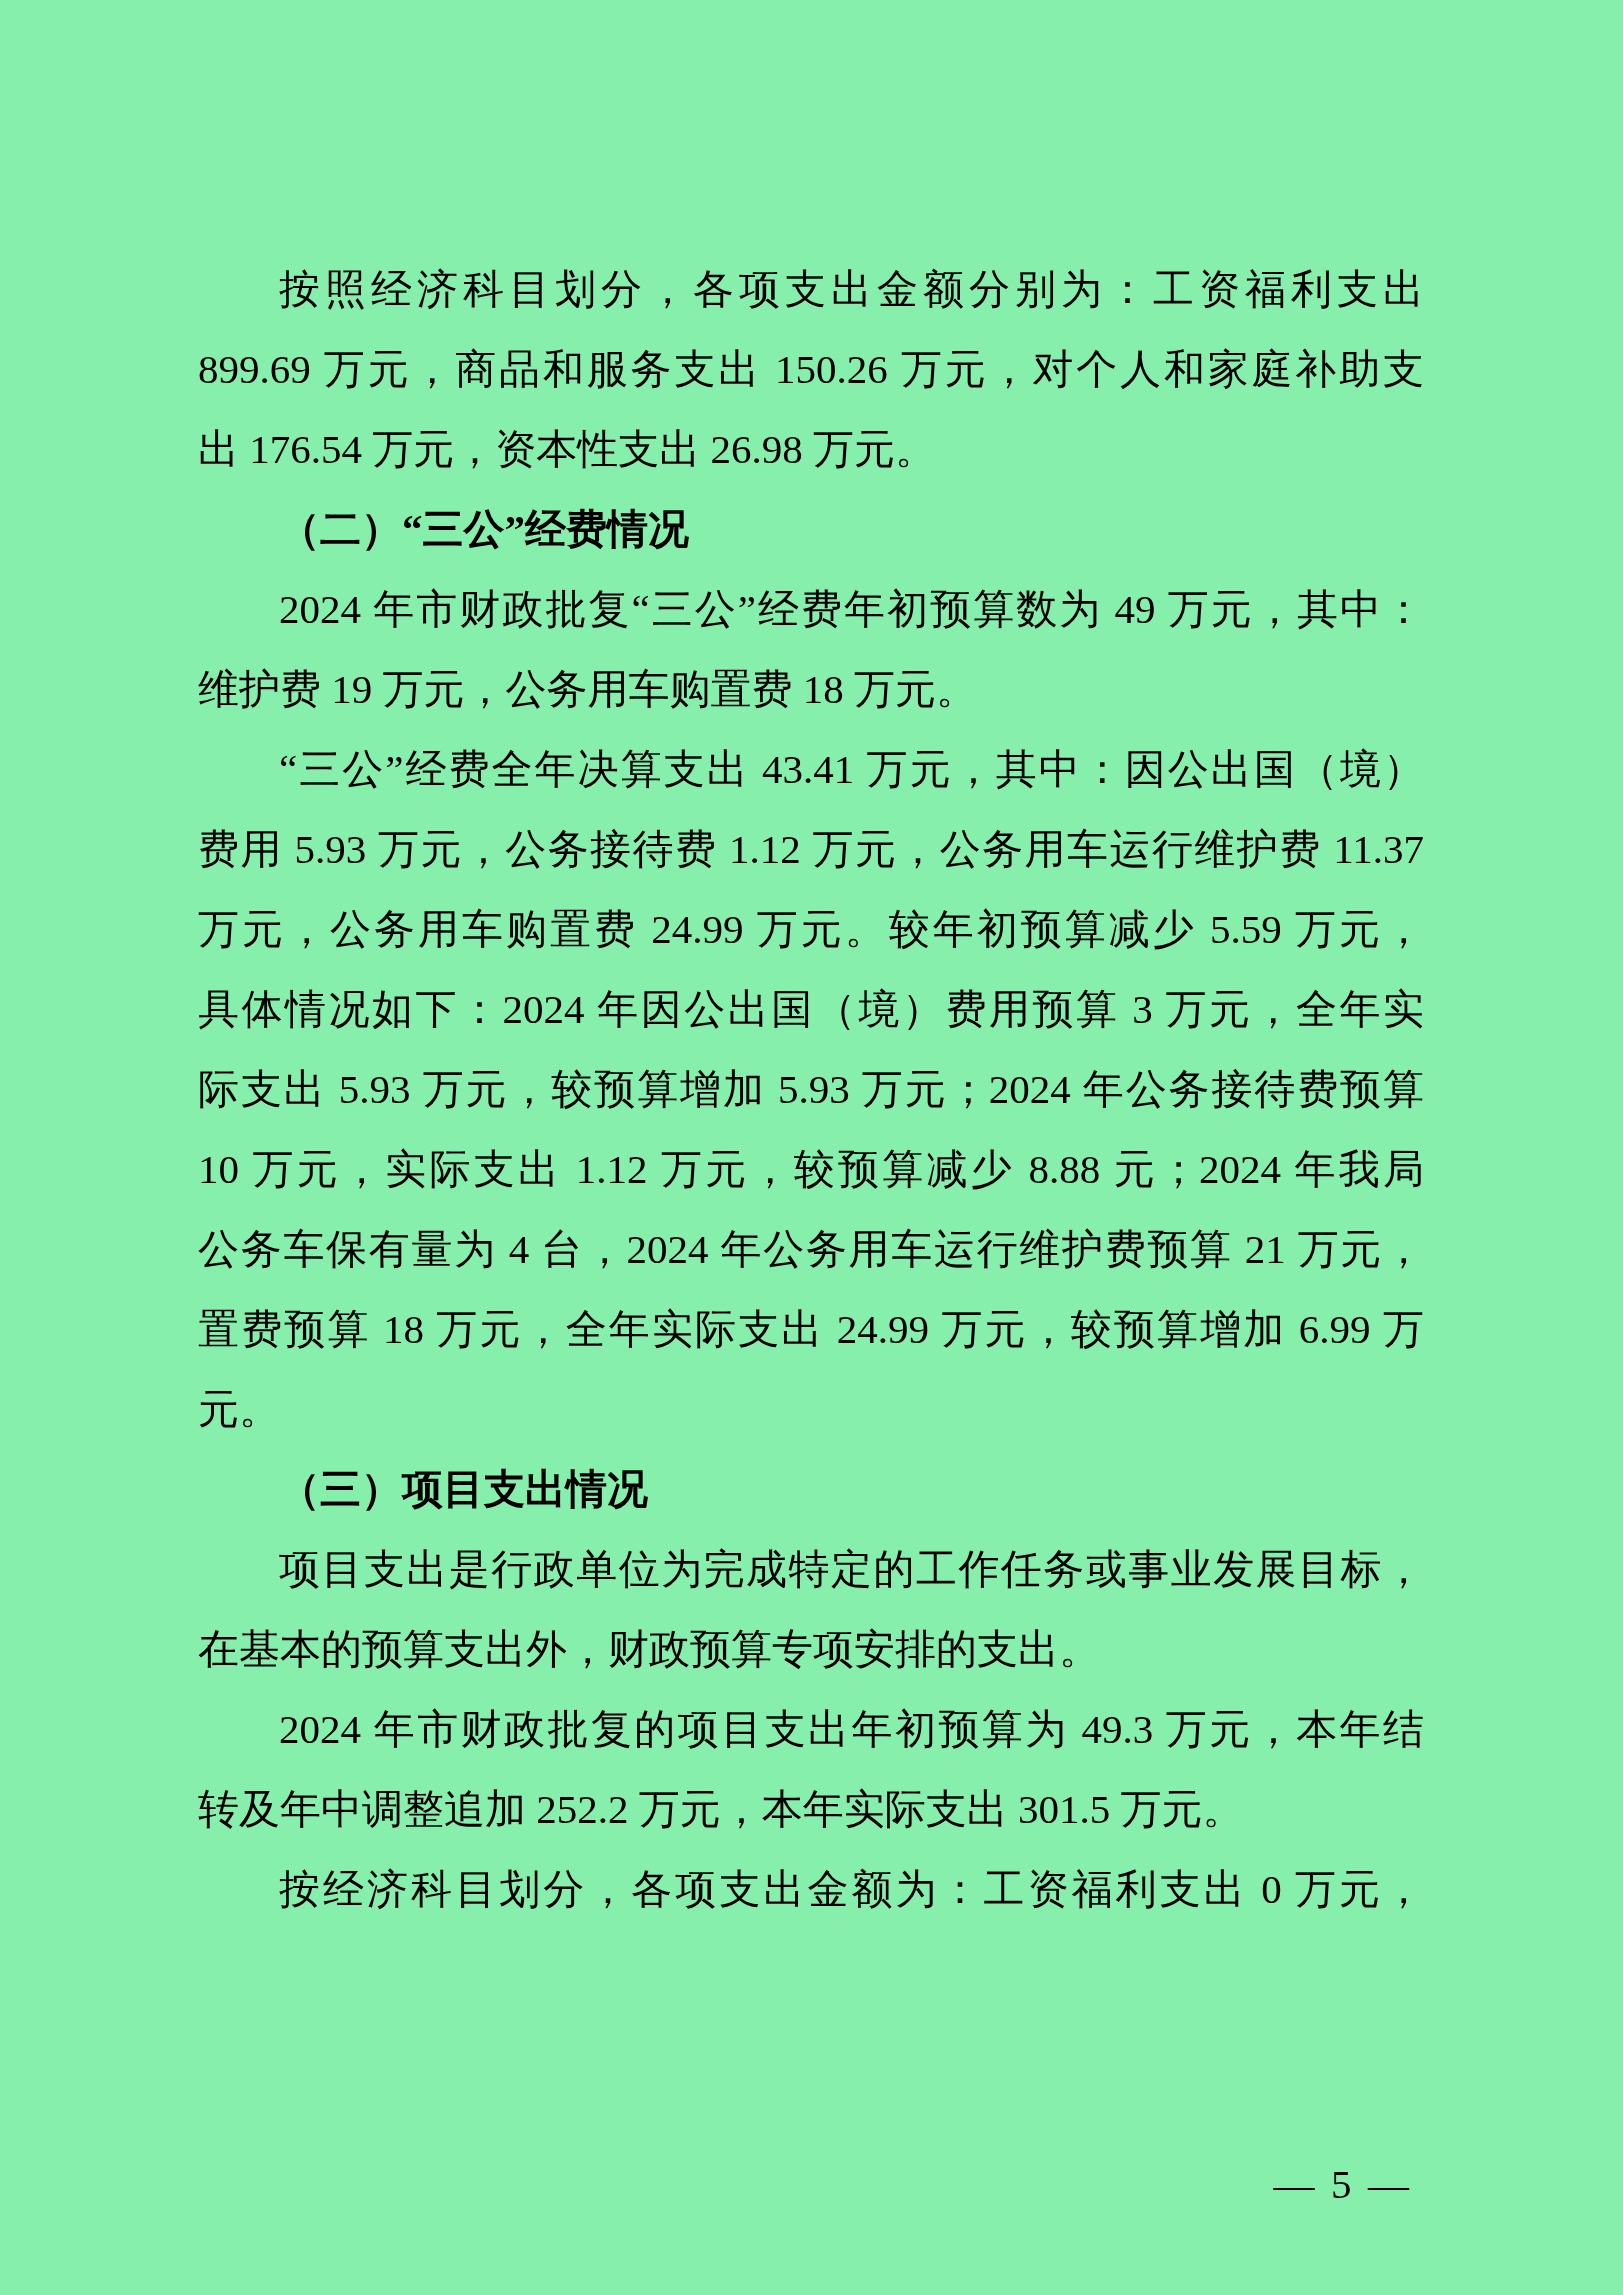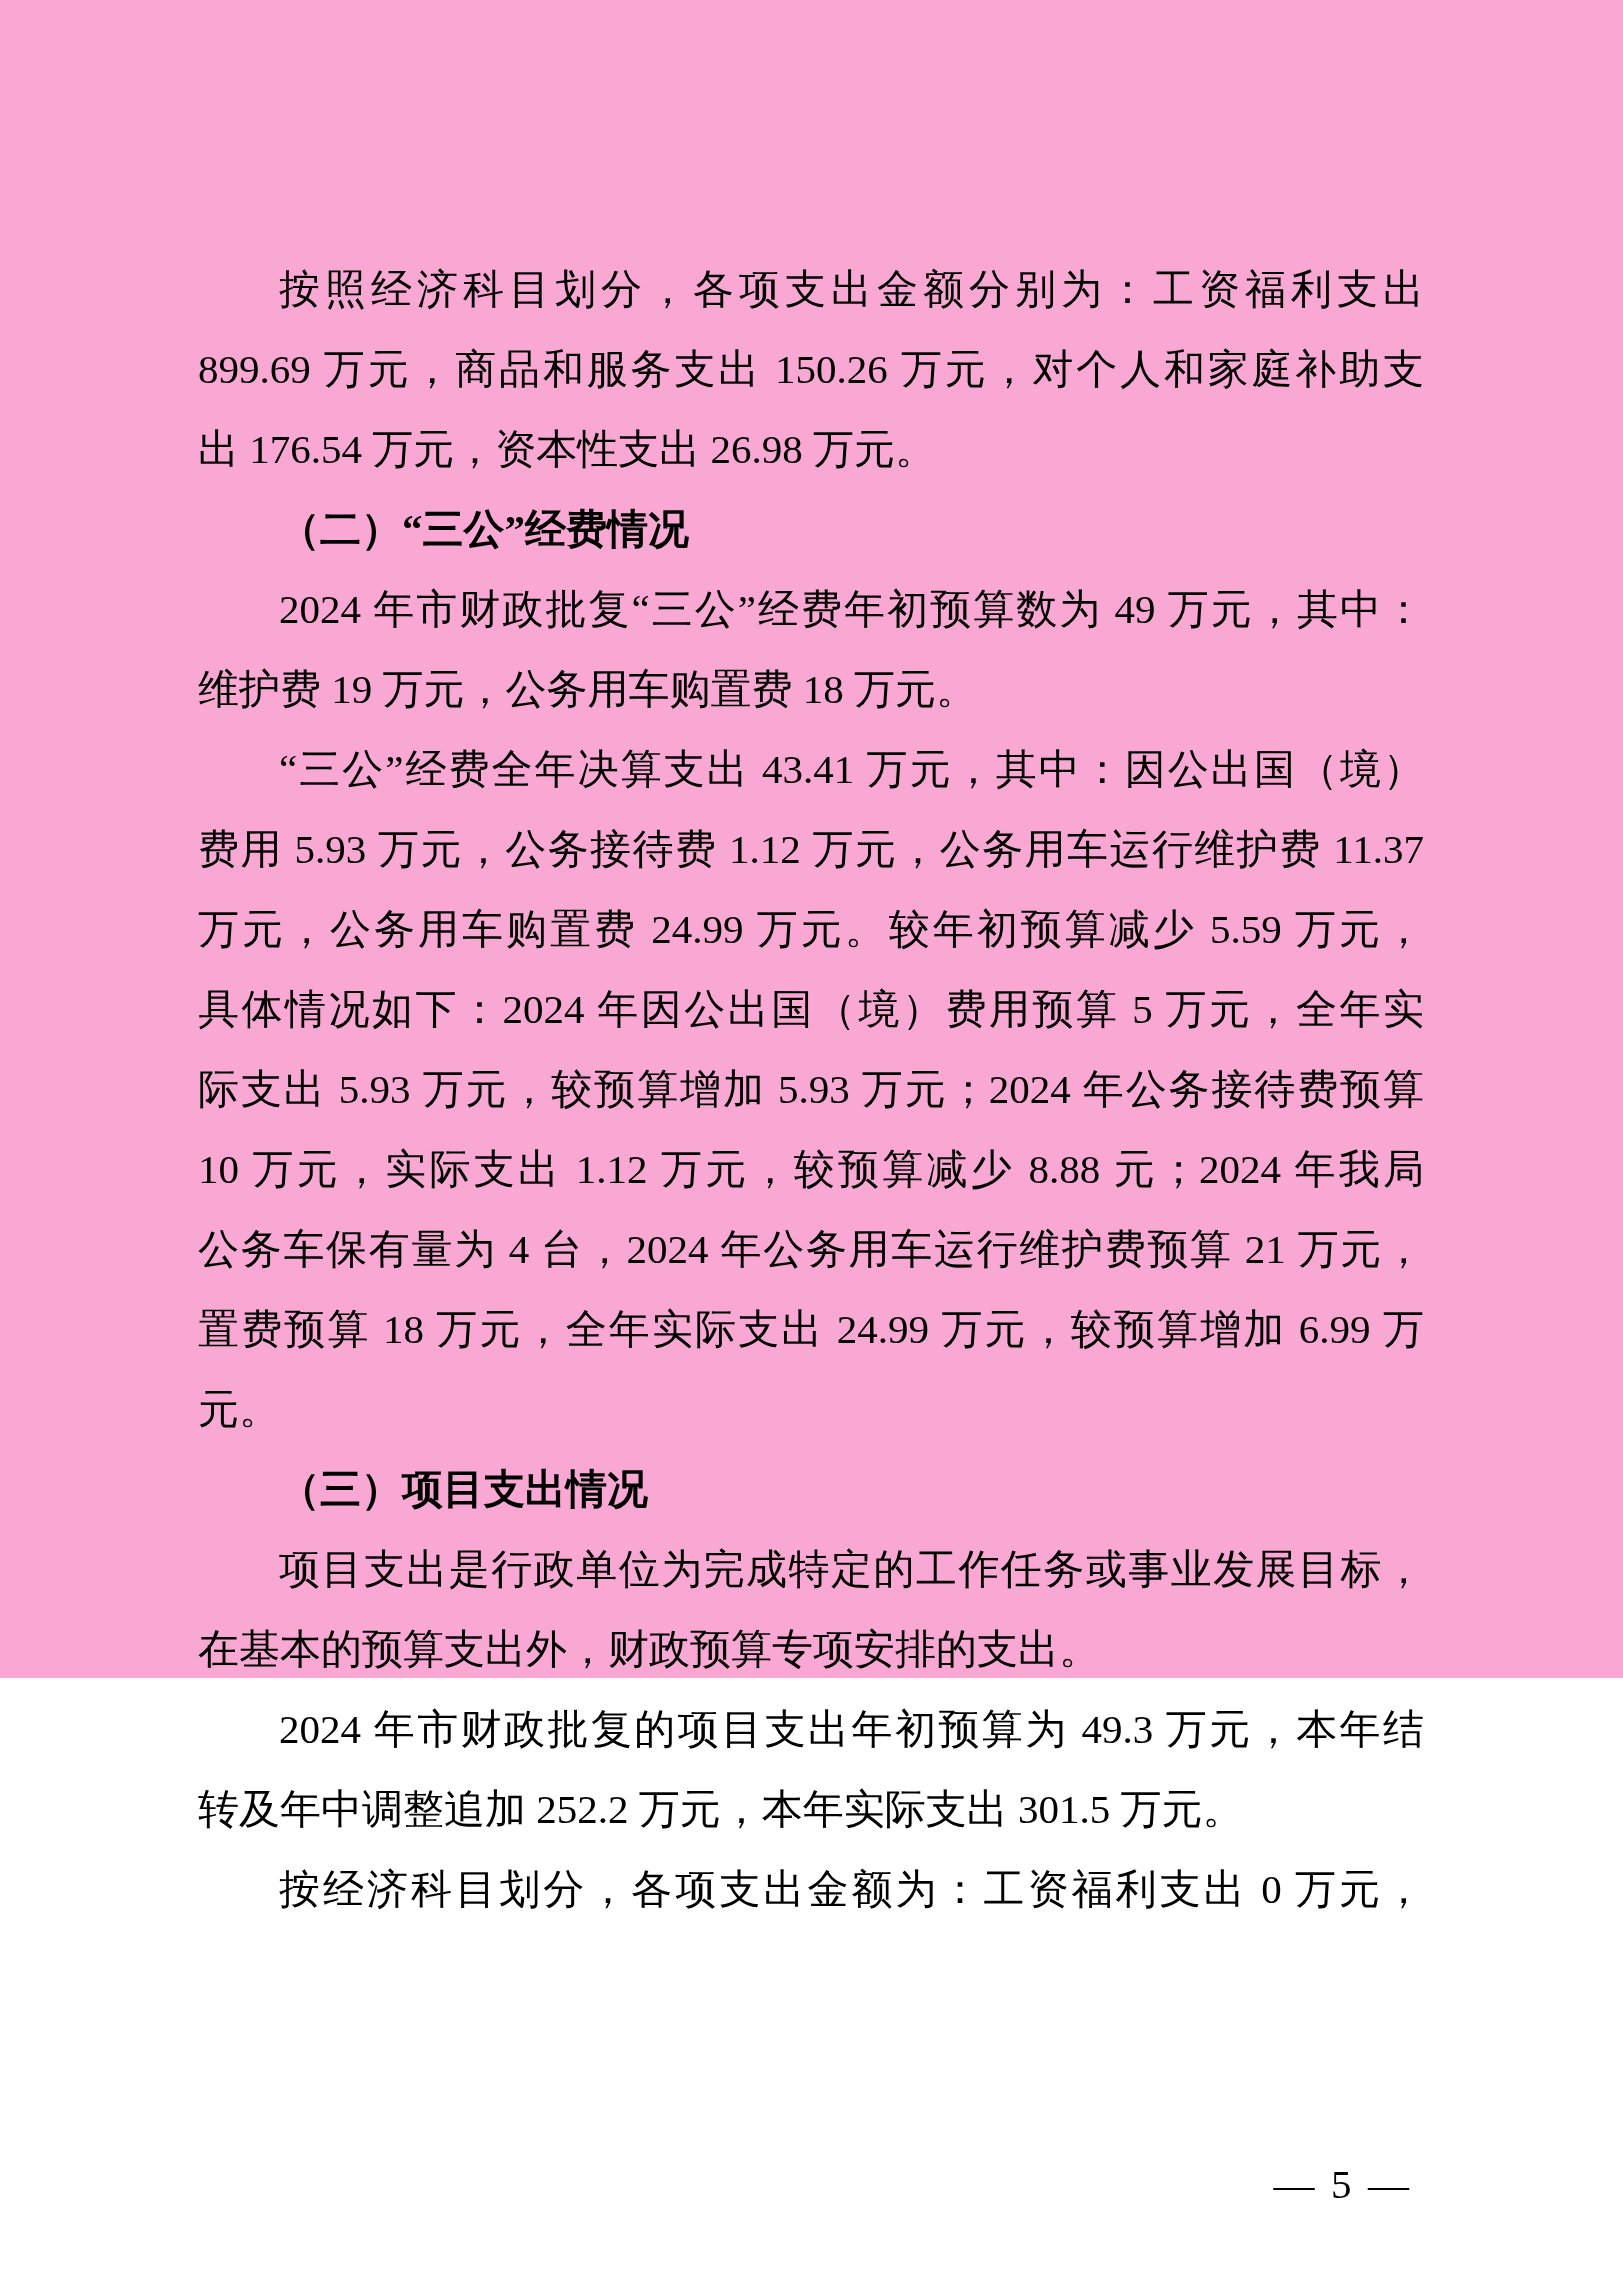--- a/index.html
+++ b/index.html
@@ -7,22 +7,22 @@
   body {
     background: #ffffff;
     font-family: "Liberation Serif", "DejaVu Serif", serif;
     color: #000000;
     position: relative;
     overflow: hidden;
   }
   .page {
     position: absolute;
     left: 0; top: 0;
-    width: 1623px; height: 1678px;
-    background: #f9a8d4;
+    width: 1623px; height: 2295px;
+    background: #86efac;
   }
   .text-block {
     position: absolute;
     left: 198px;
     top: 249px;
     width: 1226px;
   }
   .line {
     font-size: 41px;
     line-height: 80px;
@@ -66,21 +66,21 @@
     <p class="line end">出 176.54 万元，资本性支出 26.98 万元。</p>
 
     <p class="line head ind">（二）“三公”经费情况</p>
 
     <p class="line ind">2024 年市财政批复“三公”经费年初预算数为 49 万元，其中：</p>
     <p class="line end">维护费 19 万元，公务用车购置费 18 万元。</p>
 
     <p class="line ind">“三公”经费全年决算支出 43.41 万元，其中：因公出国（境）</p>
     <p class="line">费用 5.93 万元，公务接待费 1.12 万元，公务用车运行维护费 11.37</p>
     <p class="line">万元，公务用车购置费 24.99 万元。较年初预算减少 5.59 万元，</p>
-    <p class="line">具体情况如下：2024 年因公出国（境）费用预算 5 万元，全年实</p>
+    <p class="line">具体情况如下：2024 年因公出国（境）费用预算 3 万元，全年实</p>
     <p class="line">际支出 5.93 万元，较预算增加 5.93 万元；2024 年公务接待费预算</p>
     <p class="line">10 万元，实际支出 1.12 万元，较预算减少 8.88 元；2024 年我局</p>
     <p class="line">公务车保有量为 4 台，2024 年公务用车运行维护费预算 21 万元，</p>
     <p class="line">置费预算 18 万元，全年实际支出 24.99 万元，较预算增加 6.99 万</p>
     <p class="line end">元。</p>
 
     <p class="line head ind">（三）项目支出情况</p>
 
     <p class="line ind">项目支出是行政单位为完成特定的工作任务或事业发展目标，</p>
     <p class="line end">在基本的预算支出外，财政预算专项安排的支出。</p>

